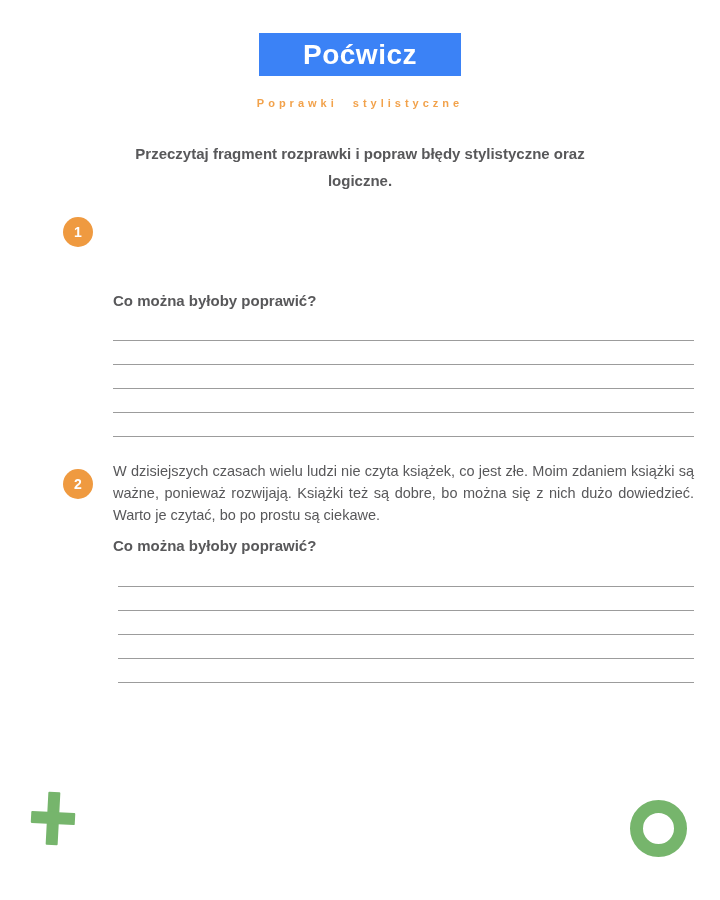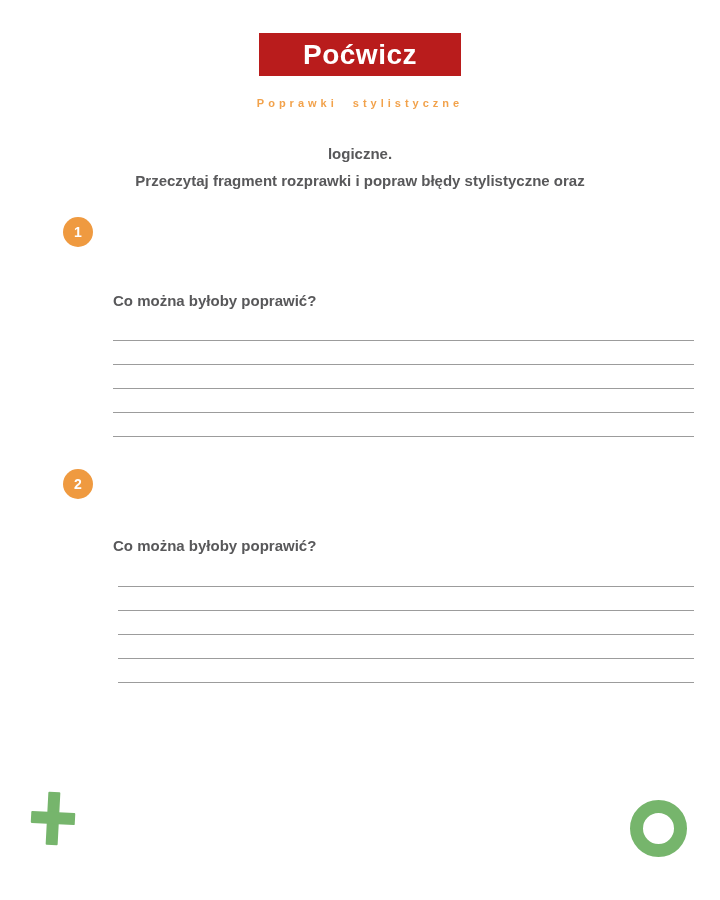--- a/index.html
+++ b/index.html
@@ -17,21 +17,21 @@
   }
 
   
   .banner {
     position: absolute;
     top: 33px;
     left: 50%;
     transform: translateX(-50%);
     width: 202px;
     height: 43px;
-    background: #b91c1c;
+    background: #3b82f6;
     display: flex;
     align-items: center;
     justify-content: center;
   }
   .banner-title {
     color: #ffffff;
     font-size: 28px;
     font-weight: bold;
     letter-spacing: 0.5px;
   }
@@ -156,39 +156,40 @@
 
 <div class="page">
 
   <div class="banner">
     <span class="banner-title">Poćwicz</span>
   </div>
 
   <div class="subtitle">Poprawki stylistyczne</div>
 
   <div class="instruction">
+    <div>Przeczytaj fragment rozprawki i popraw błędy stylistyczne oraz</div>
     <div>logiczne.</div>
-    <div>Przeczytaj fragment rozprawki i popraw błędy stylistyczne oraz</div>
   </div>
 
   <div class="task-badge" id="badge-1">
     <span>1</span>
   </div>
   <div class="prompt" id="prompt-1">Co można byłoby poprawić?</div>
   <div class="answer-lines" id="lines-1">
     <div class="answer-line"></div>
     <div class="answer-line"></div>
     <div class="answer-line"></div>
     <div class="answer-line"></div>
     <div class="answer-line"></div>
   </div>
 
   <div class="task-badge" id="badge-2">
     <span>2</span>
   </div>
+  <div class="task-paragraph" id="para-2">W dzisiejszych czasach wielu ludzi nie czyta książek, co jest złe. Moim zdaniem książki są ważne, ponieważ rozwijają. Książki też są dobre, bo można się z nich dużo dowiedzieć. Warto je czytać, bo po prostu są ciekawe.</div>
   <div class="prompt" id="prompt-2">Co można byłoby poprawić?</div>
   <div class="answer-lines" id="lines-2">
     <div class="answer-line"></div>
     <div class="answer-line"></div>
     <div class="answer-line"></div>
     <div class="answer-line"></div>
     <div class="answer-line"></div>
   </div>
 
   <div class="plus-decor">

